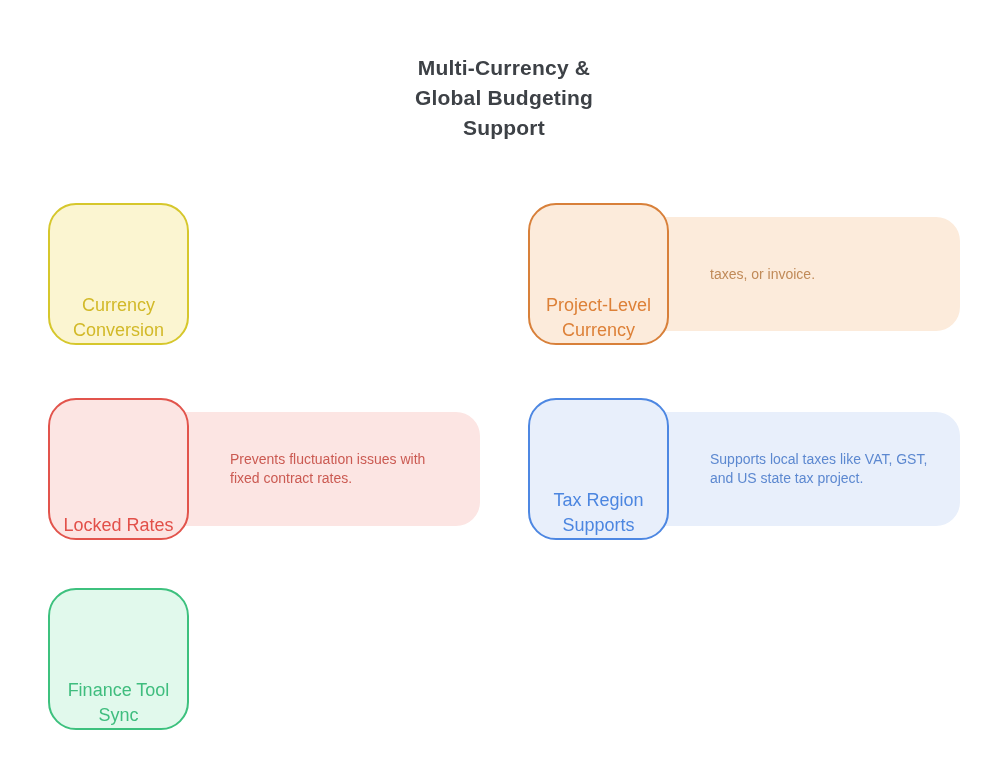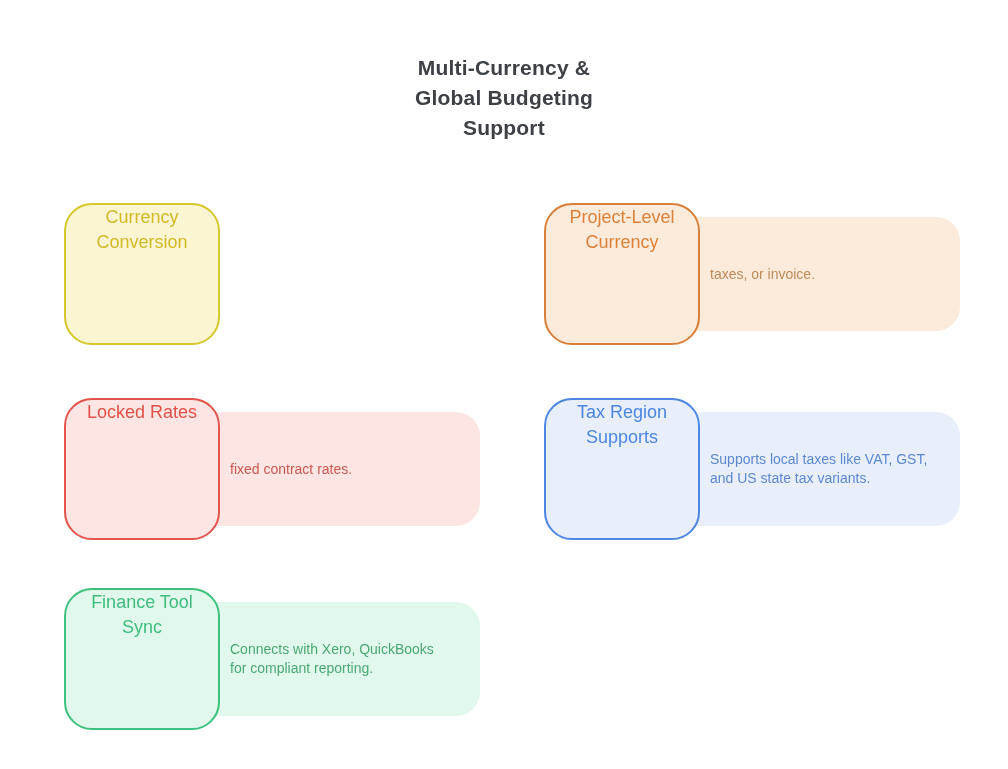--- a/index.html
+++ b/index.html
@@ -57,30 +57,30 @@
     padding-left: 125px;
     padding-right: 12px;
     font-size: 14px;
     line-height: 19px;
     color: var(--desc);
   }
   .desc span { display: block; }
 
   .labelbox {
     position: absolute;
-    left: 16px;
+    left: 0;
     top: 0;
-    width: 156px;
+    width: 141px;
     height: 142px;
     box-sizing: border-box;
     border: 2px solid var(--accent);
     border-radius: 28px;
     background: var(--fill);
     display: flex;
-    align-items: flex-start;
+    align-items: flex-end;
     justify-content: center;
     text-align: center;
   }
   .card-title {
     font-size: 18px;
     line-height: 25px;
     font-weight: 500;
     color: var(--title);
     padding: 0 8px;
   }
@@ -116,53 +116,48 @@
       <div class="card-title">
         <span>Project-Level</span>
         <span>Currency</span>
       </div>
     </div>
   </div>
 
   <div class="card pos-2" style="--accent: #e2544c; --title: #e25049; --fill: #fce5e3; --desc: #cb5a52;">
     <div class="panel">
       <p class="desc">
+        <span>Prevents fluctuation issues with</span>
         <span>fixed contract rates.</span>
       </p>
     </div>
     <div class="labelbox">
       <div class="card-title">
         <span>Locked Rates</span>
         <span></span>
       </div>
     </div>
   </div>
 
   <div class="card pos-3" style="--accent: #4d87e2; --title: #4c86e0; --fill: #e8effb; --desc: #5c88d0;">
     <div class="panel">
       <p class="desc">
         <span>Supports local taxes like VAT, GST,</span>
-        <span>and US state tax variants.</span>
+        <span>and US state tax project.</span>
       </p>
     </div>
     <div class="labelbox">
       <div class="card-title">
         <span>Tax Region</span>
         <span>Supports</span>
       </div>
     </div>
   </div>
 
   <div class="card pos-4" style="--accent: #3dc17e; --title: #3fbd7e; --fill: #e1f9ec; --desc: #4aa873;">
-    <div class="panel">
-      <p class="desc">
-        <span>Connects with Xero, QuickBooks</span>
-        <span>for compliant reporting.</span>
-      </p>
-    </div>
     <div class="labelbox">
       <div class="card-title">
         <span>Finance Tool</span>
         <span>Sync</span>
       </div>
     </div>
   </div>
 
 </div>
 

